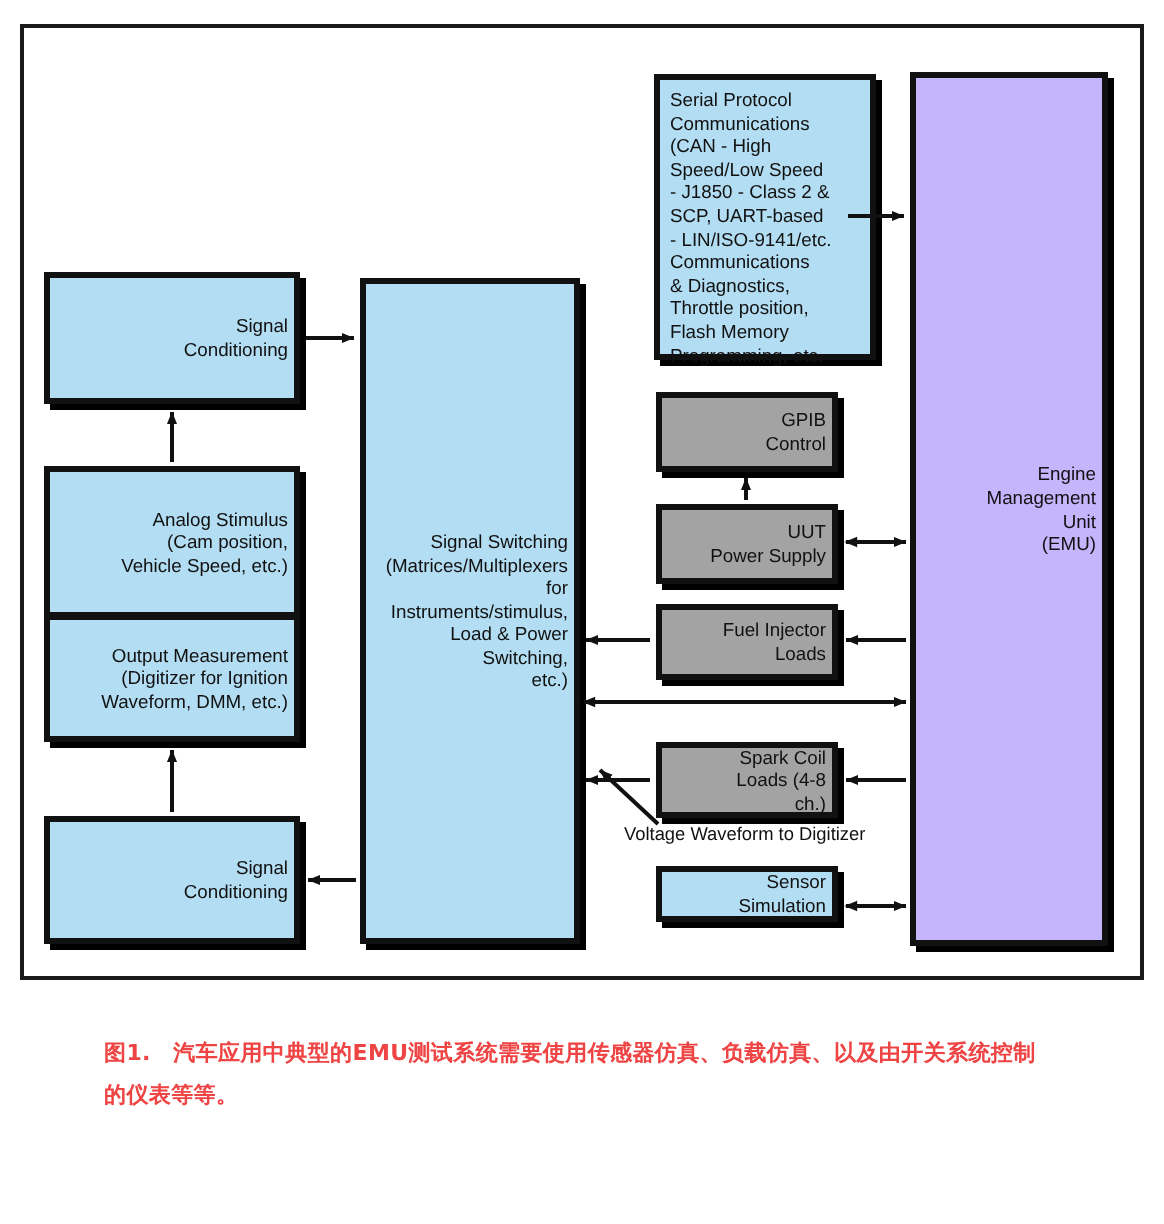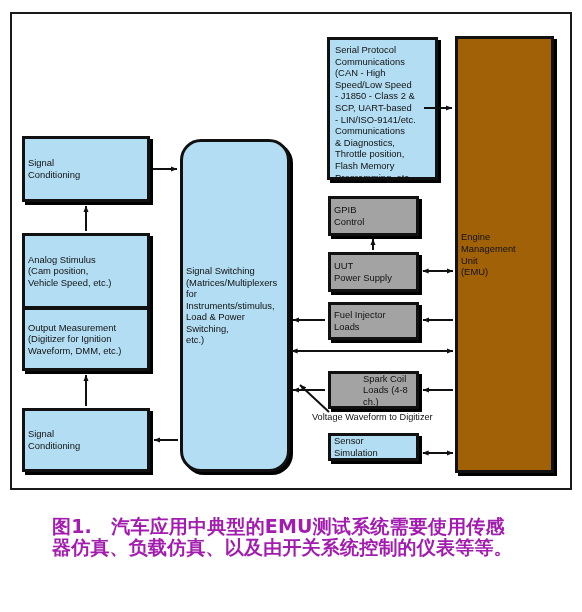--- a/index.html
+++ b/index.html
@@ -15,47 +15,47 @@
     position:absolute;left:10px;top:12px;width:562px;height:478px;
     border:2px solid #1a1a1a;background:#ffffff;box-sizing:border-box;
   }
 
   
   .blk{
     position:absolute;box-sizing:border-box;
     border:3px solid #111111;
     box-shadow:3px 3px 0 0 #000000;
     display:flex;align-items:center;justify-content:center;
-    text-align:left;
+    text-align:right;
     font-size:9.4px;line-height:11.6px;color:#111111;
     padding:2px 3px;
   }
   .blue{background:#b3ddf2;}
   .orange{background:#a3a3a3;}
-  .white{background:#a16207;}
+  .white{background:#c4b5fd;}
   .blk .txt{white-space:pre-line;display:block;width:100%;}
 
   
   .blk.leftal{justify-content:flex-start;text-align:left;padding:4px 5px;}
   .blk.leftal .txt{text-align:left;}
   .blk.topal{align-items:flex-start;}
 
   
   #wires{position:absolute;left:0;top:0;width:582px;height:612px;pointer-events:none;}
 
   
   .annot{
     position:absolute;font-size:9.2px;color:#111111;
     white-space:nowrap;font-family:"Liberation Sans","DejaVu Sans",sans-serif;
   }
 
   
   .caption{
     position:absolute;left:52px;top:516px;width:470px;
-    font-size:19px;line-height:21px;font-weight:bold;color:#a21caf;
+    font-size:11px;line-height:21px;font-weight:bold;color:#ef4444;
     font-family:"DejaVu Sans","Liberation Sans",sans-serif;
     letter-spacing:0.2px;
   }
 </style>
 </head>
 <body>
 
 <div id="root">
 
   <div class="figure-frame"></div>
@@ -75,21 +75,21 @@
     <span class="txt">Output Measurement
 (Digitizer for Ignition
 Waveform, DMM, etc.)</span>
   </div>
 
   <div class="blk blue" style="left:22px;top:408px;width:128px;height:64px;">
     <span class="txt">Signal
 Conditioning</span>
   </div>
 
-  <div class="blk blue" style="left:180px;top:139px;width:110px;height:333px;border-radius:21px;">
+  <div class="blk blue" style="left:180px;top:139px;width:110px;height:333px;">
     <span class="txt">Signal Switching
 (Matrices/Multiplexers
 for
 Instruments/stimulus,
 Load &amp; Power Switching,
 etc.)</span>
   </div>
 
   <div class="blk blue leftal topal" style="left:327px;top:37px;width:111px;height:143px;">
     <span class="txt">Serial Protocol

